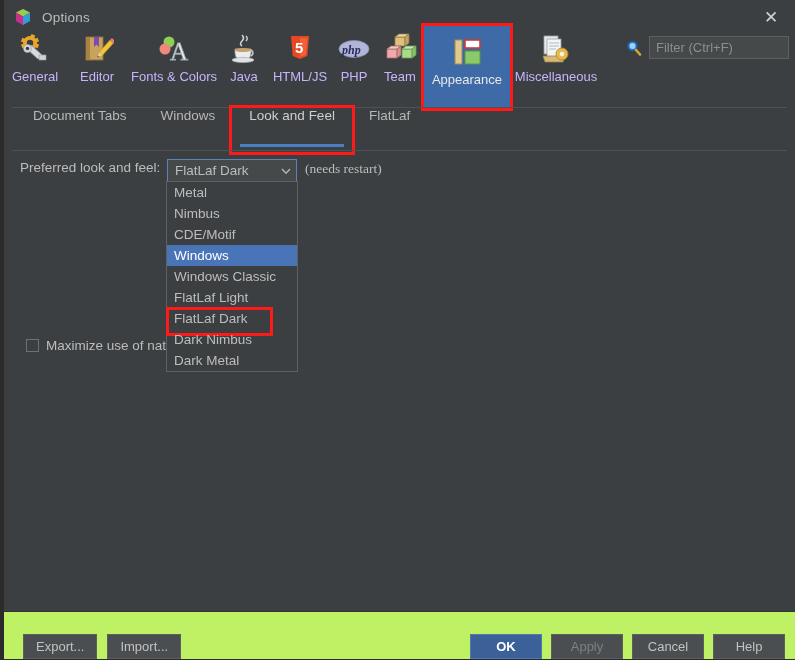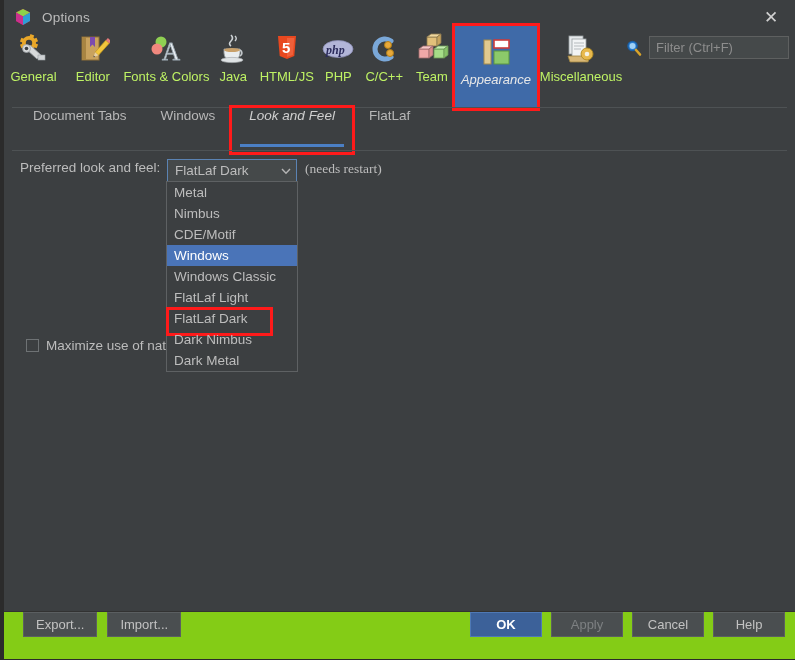--- a/index.html
+++ b/index.html
@@ -48,26 +48,26 @@
     display: flex; flex-direction: column; align-items: center;
     padding-top: 6px;
     cursor: pointer;
   }
   .cat .ico {
     width: 34px; height: 34px;
     display: block; position: relative;
   }
   .cat .lbl {
     margin-top: 3px;
-    font-size: 13px; color: #bef264;
+    font-size: 13px; color: #c4b5fd;
     white-space: nowrap;
   }
   .cat.selected { background: #3f6aa8; }
   .cat.selected .lbl { color: #e8e8e8; }
-  .redbox { outline: 3px solid #ff1a1a; outline-offset: 0px; font-style: italic; }
+  .redbox { outline: 3px solid #ff1a1a; outline-offset: 0px; }
 
   .filter-wrap {
     margin-left: auto; margin-right: 6px; margin-top: 10px;
     display: flex; align-items: center;
   }
   .search-ico { width: 18px; height: 18px; position: relative; margin-right: 6px; }
   .filter-input {
     width: 140px; height: 23px;
     background: #45494a;
     border: 1px solid #5e6060;
@@ -169,22 +169,22 @@
     border: 3px solid #ff1a1a; pointer-events: none;
   }
 
   
   .footer-sep {
     position: absolute; left: 0; right: 0; bottom: 47px;
     height: 1px; background: #323232;
   }
   .footer {
     position: absolute; left: 0; right: 0; bottom: 0; height: 47px;
-    display: flex; align-items: flex-start;
-    background: #84cc16;
+    display: flex; align-items: flex-end;
+    background: #bef264;
   }
   .btn {
     height: 25px; min-width: 72px;
     background: #4a4e50;
     border: 1px solid #5b5f61;
     color: #c2c2c2;
     font-size: 13px;
     font-family: "Liberation Sans", sans-serif;
     display: flex; align-items: center; justify-content: center;
     padding: 0 12px;
@@ -294,30 +294,20 @@
     <div class="cat" style="width:44px">
       <span class="ico">
         <svg width="34" height="34" viewBox="0 0 34 34">
           <ellipse cx="17" cy="17" rx="15" ry="8.5" fill="#b2b5d8" stroke="#8a8db4" stroke-width="0.8"></ellipse>
           <text x="5" y="22" font-size="12" font-style="italic" font-weight="bold" fill="#2b2b5b" font-family="Liberation Serif, serif">php</text>
         </svg>
       </span>
       <span class="lbl">PHP</span>
     </div>
 
-    <div class="cat" style="width:52px">
-      <span class="ico">
-        <svg width="34" height="34" viewBox="0 0 34 34">
-          <path d="M24 9 a10 10 0 1 0 0 16" stroke="#7aa8d9" stroke-width="5" fill="none" stroke-linecap="round"></path>
-          <circle cx="21" cy="13" r="3.5" fill="#e8a93a" stroke="#b07e18"></circle>
-          <circle cx="23" cy="21" r="3.5" fill="#e8a93a" stroke="#b07e18"></circle>
-        </svg>
-      </span>
-      <span class="lbl">C/C++</span>
-    </div>
 
     <div class="cat" style="width:48px">
       <span class="ico">
         <svg width="34" height="34" viewBox="0 0 34 34">
           <g stroke="#8d7a4f" stroke-width="0.8">
             <rect x="12" y="5" width="10" height="9" fill="#e2c07a"></rect>
             <polygon points="12,5 16,2 26,2 22,5" fill="#efd79e"></polygon>
             <polygon points="22,5 26,2 26,11 22,14" fill="#c8a55e"></polygon>
           </g>
           <g stroke="#a06c6c" stroke-width="0.8">

